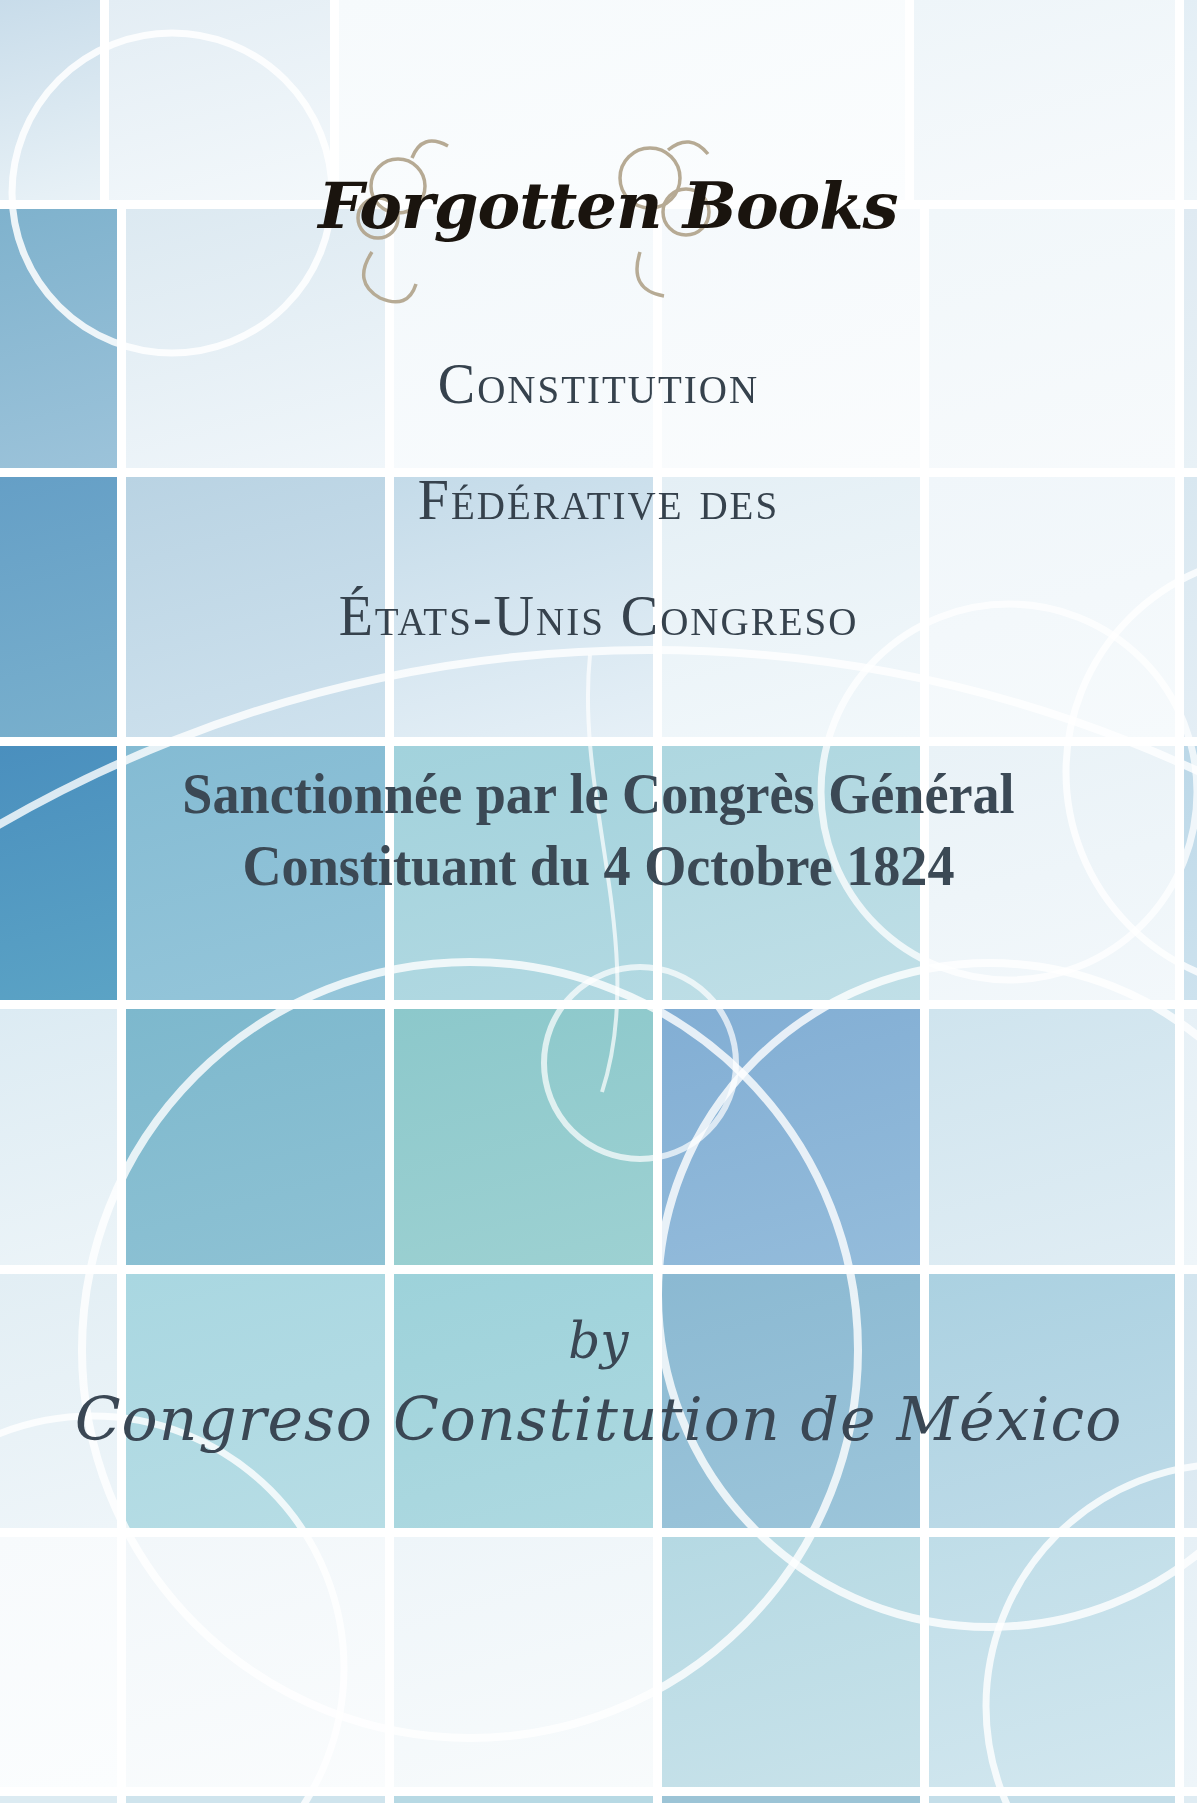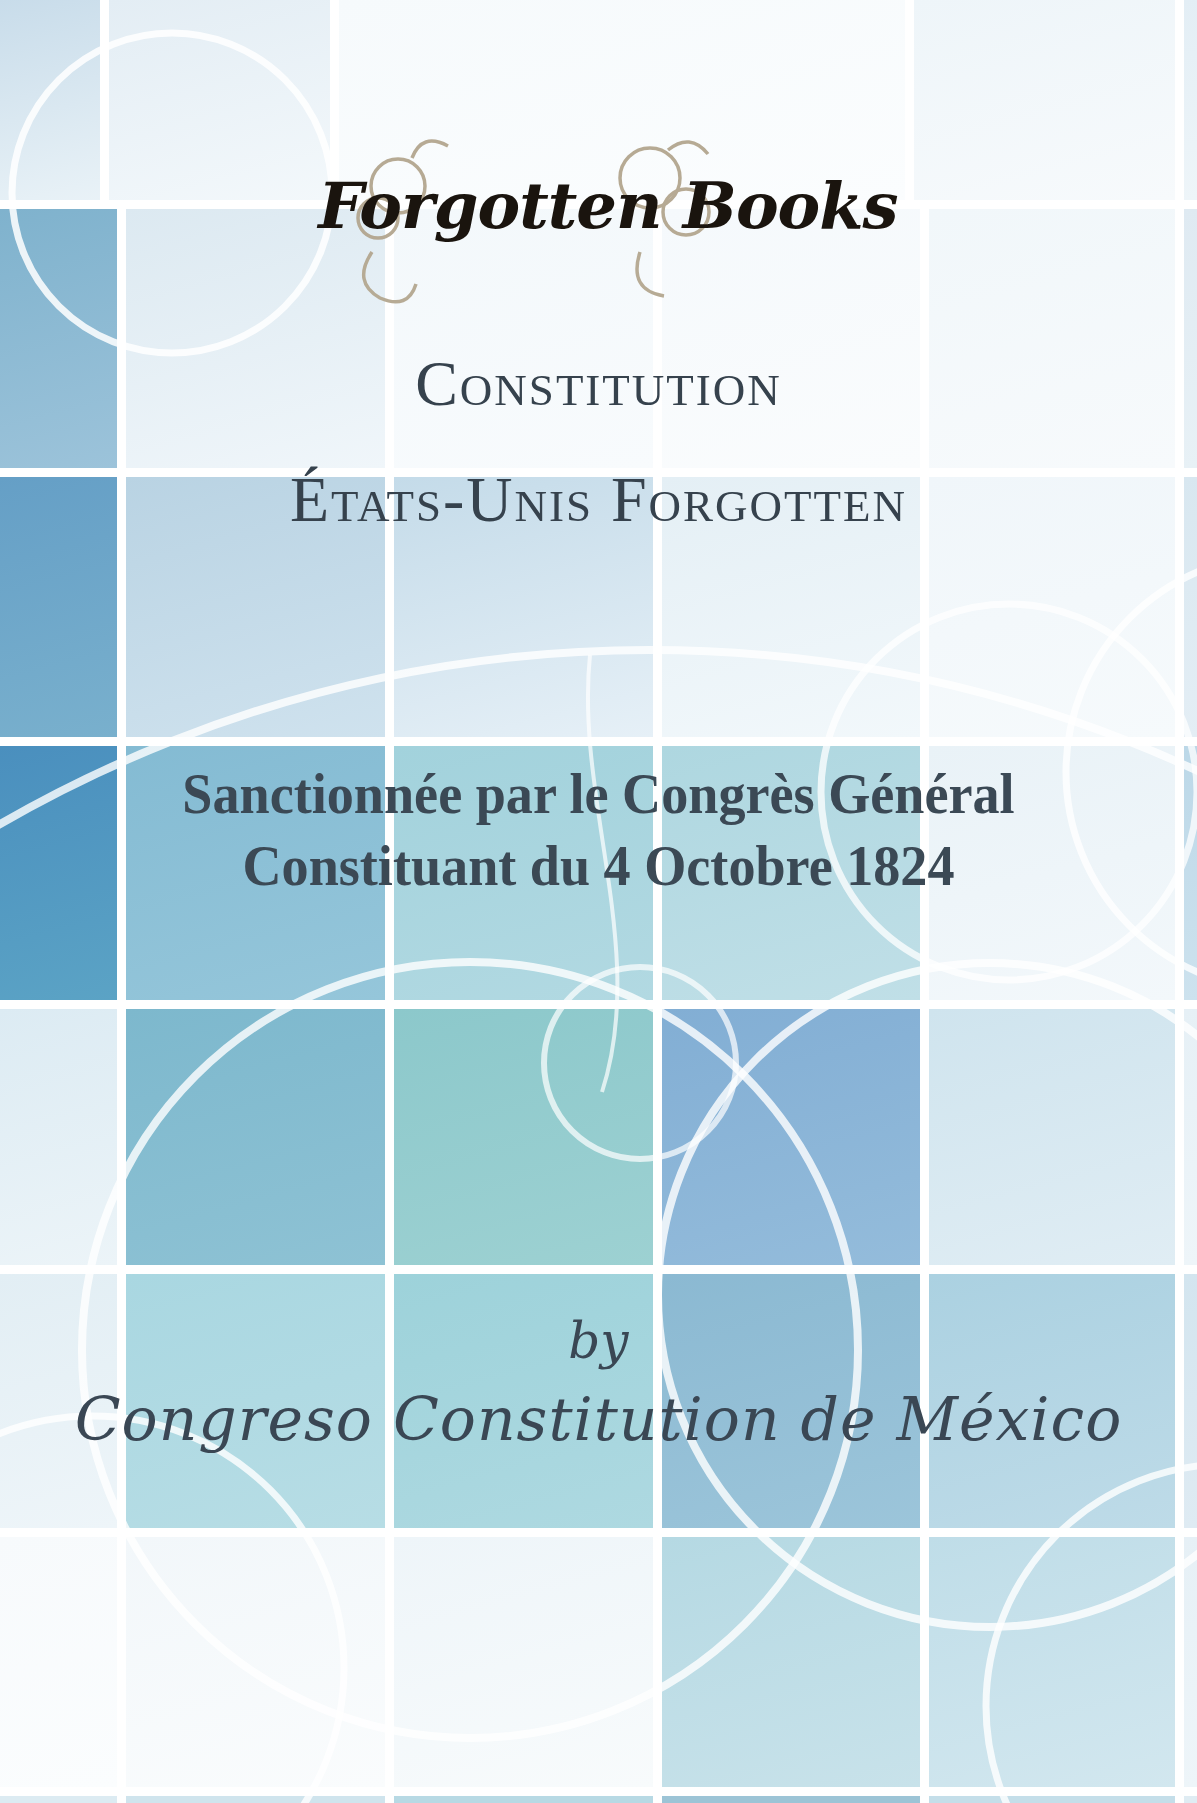--- a/index.html
+++ b/index.html
@@ -4,21 +4,21 @@
 <style>
   html,body{margin:0;padding:0;background:#fff;}
   #cover{position:relative;width:1197px;height:1803px;overflow:hidden;
          background:var(--gutter,#fff);font-family:"Liberation Serif","DejaVu Serif",serif;}
   #bg-tiles{position:absolute;inset:0;}
   .tile{position:absolute;}
   #bg-circles{position:absolute;inset:0;}
   .txt{position:absolute;left:0;right:0;text-align:center;}
   #logo-text{top:168px;font-family:"DejaVu Serif",serif;font-style:italic;font-weight:bold;
              font-size:64px;letter-spacing:-1px;color:var(--logo-color,#1a140e);margin-left:19px;}
-  #title-block{top:326px;line-height:116px;font-size:64px;font-variant:small-caps;
+  #title-block{top:326px;line-height:116px;font-size:56px;font-variant:small-caps;
                letter-spacing:2px;color:var(--title-color,#36424d);font-weight:500;}
   #subtitle-block{top:758px;line-height:72px;font-size:57px;font-weight:bold;
                   color:var(--subtitle-color,#3b4955);transform:scaleX(.95);}
   #by-label{top:1312px;font-family:"DejaVu Serif",serif;font-style:italic;
             font-size:50px;color:var(--byline-color,#3a4754);}
   #author-name{top:1384px;font-family:"DejaVu Serif",serif;font-style:italic;
                font-size:60px;letter-spacing:1px;color:var(--byline-color,#3a4754);}
   .line{display:block;}
 </style>
 </head>
@@ -100,21 +100,22 @@
       <circle cx="686" cy="212" r="23"></circle>
       <path d="M 640 252 q -12 38 24 44"></path>
       <path d="M 668 150 q 22 -18 40 4"></path>
     </g>
   </svg>
 
   <div class="txt" id="logo-text">Forgotten Books</div>
 
   <div class="txt" id="title-block">
     <span class="line">Constitution</span>
-    <span class="line">États-Unis Forgotten</span>
+    <span class="line">Fédérative des</span>
+    <span class="line">États-Unis Congreso</span>
   </div>
 
   <div class="txt" id="subtitle-block">
     <span class="line">Sanctionnée par le Congrès Général</span>
     <span class="line">Constituant du 4 Octobre 1824</span>
   </div>
 
   <div class="txt" id="by-label">by</div>
 
   <div class="txt" id="author-name">Congreso Constitution de México</div>

